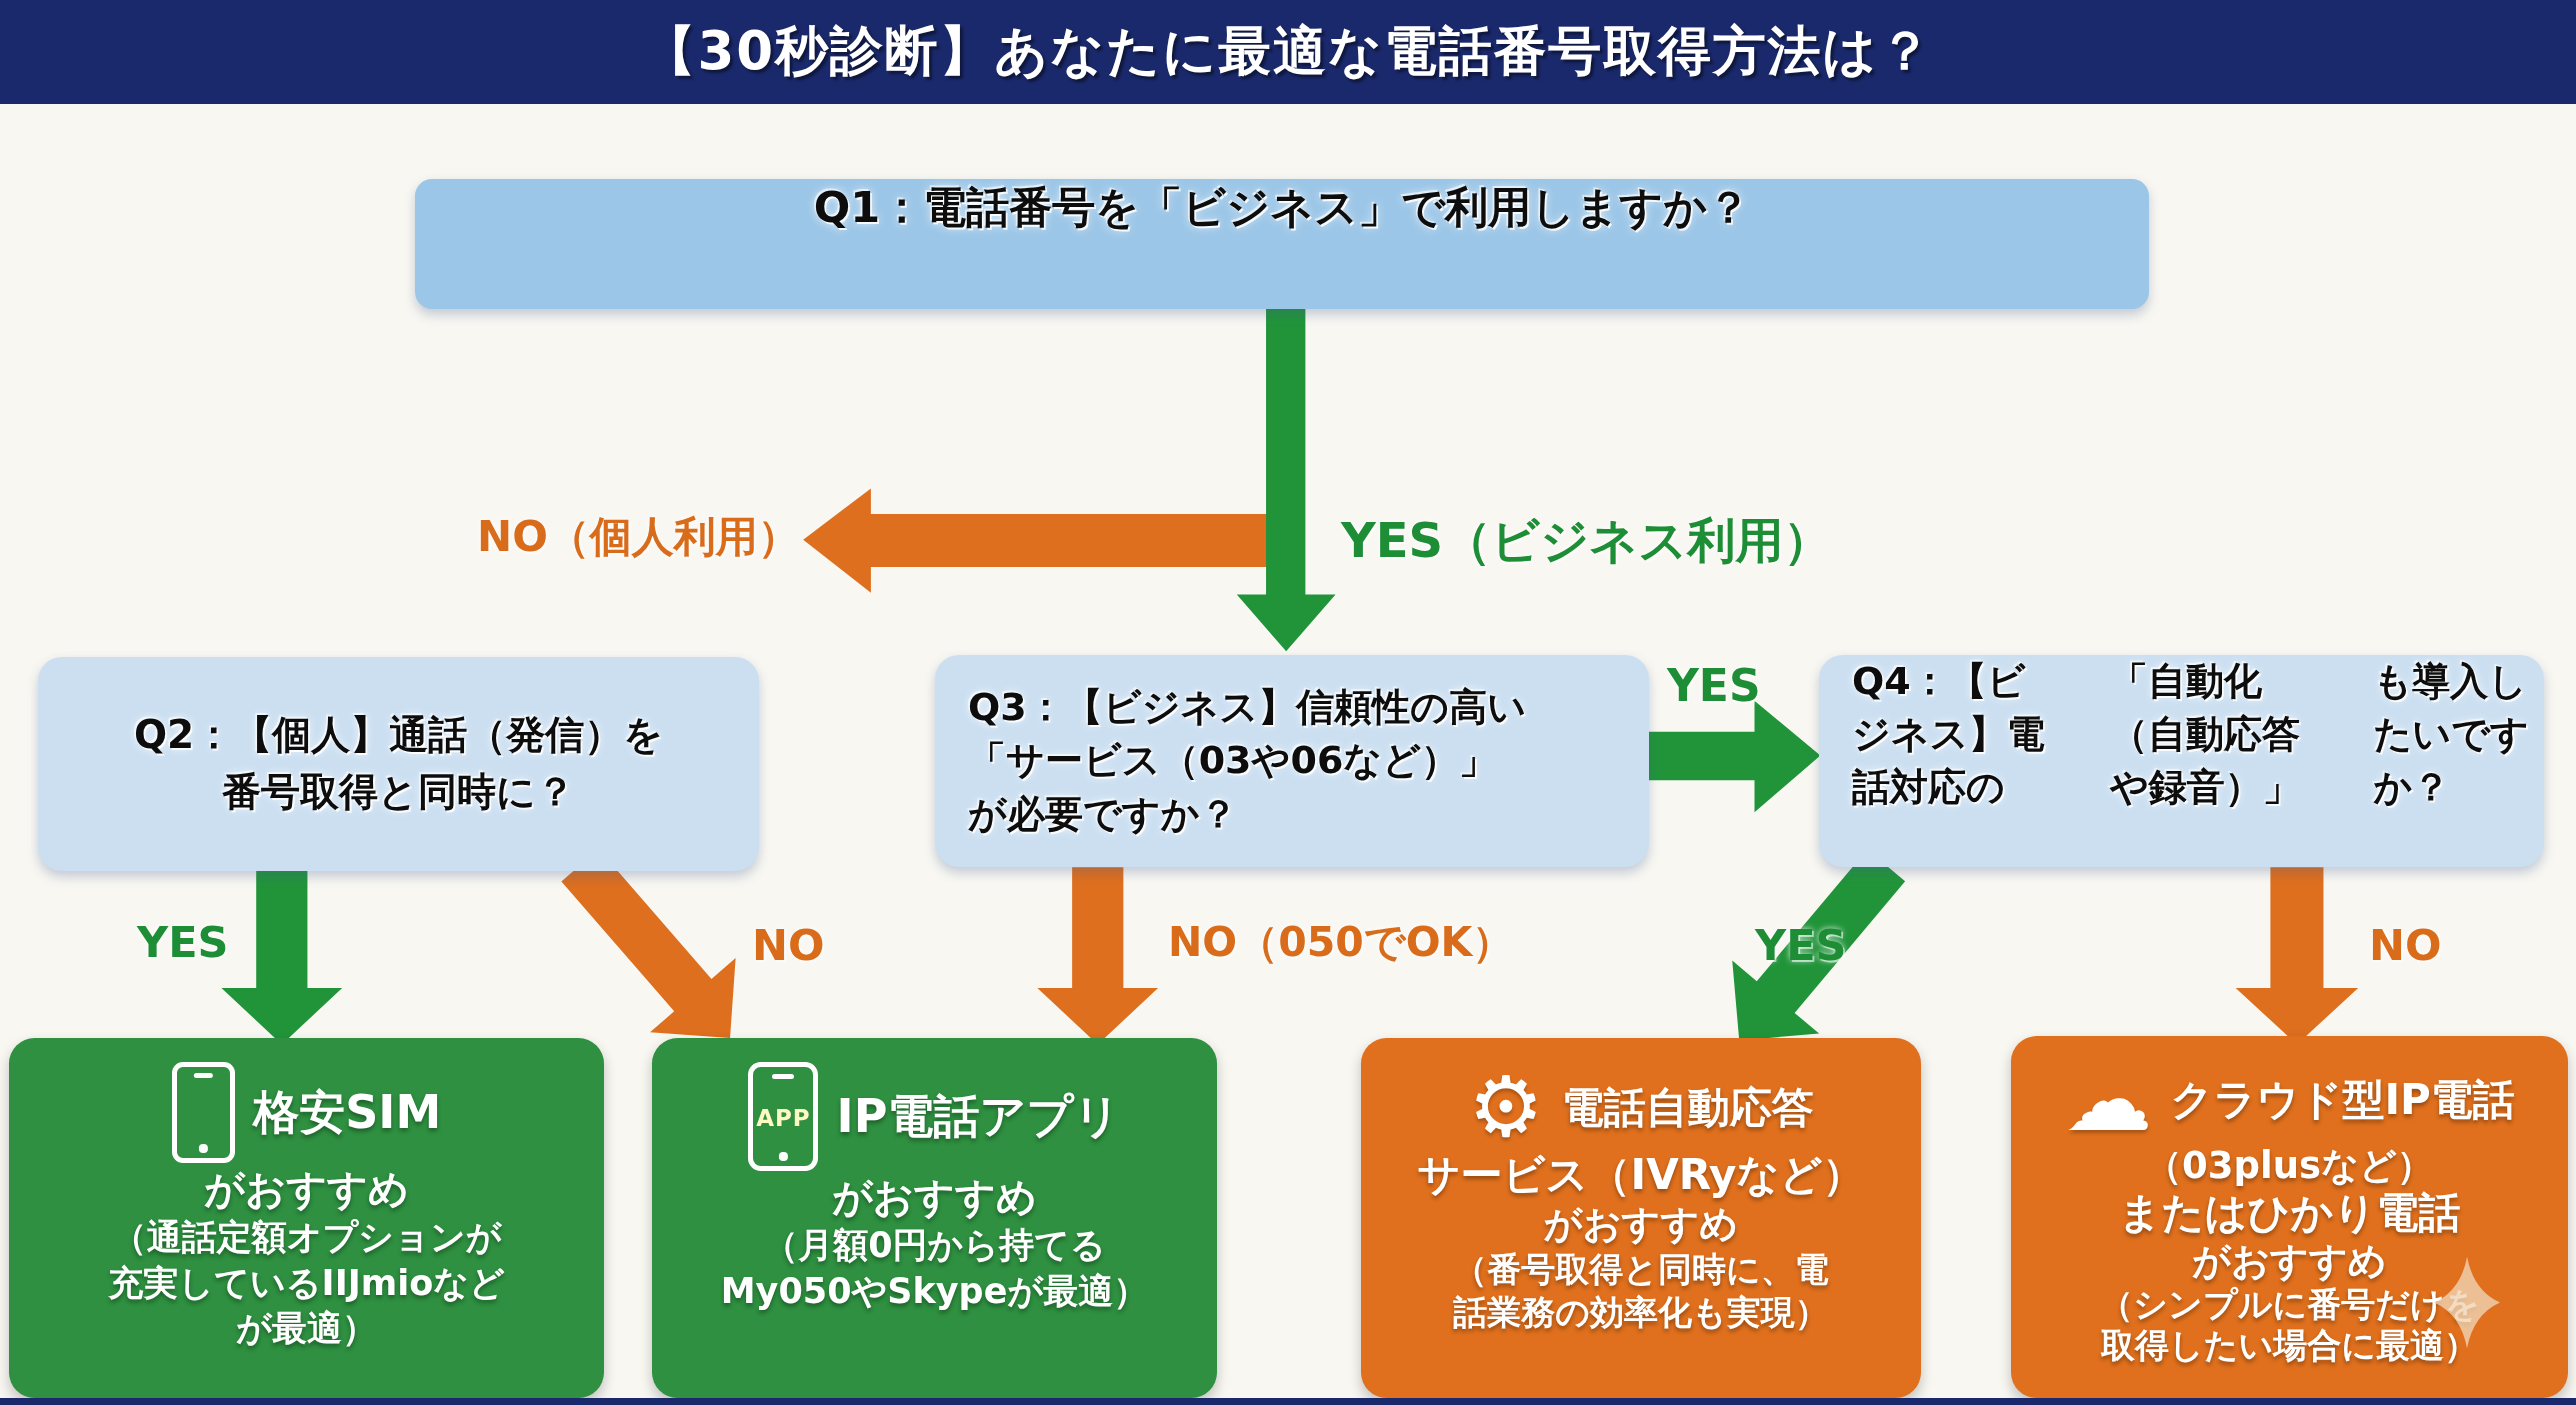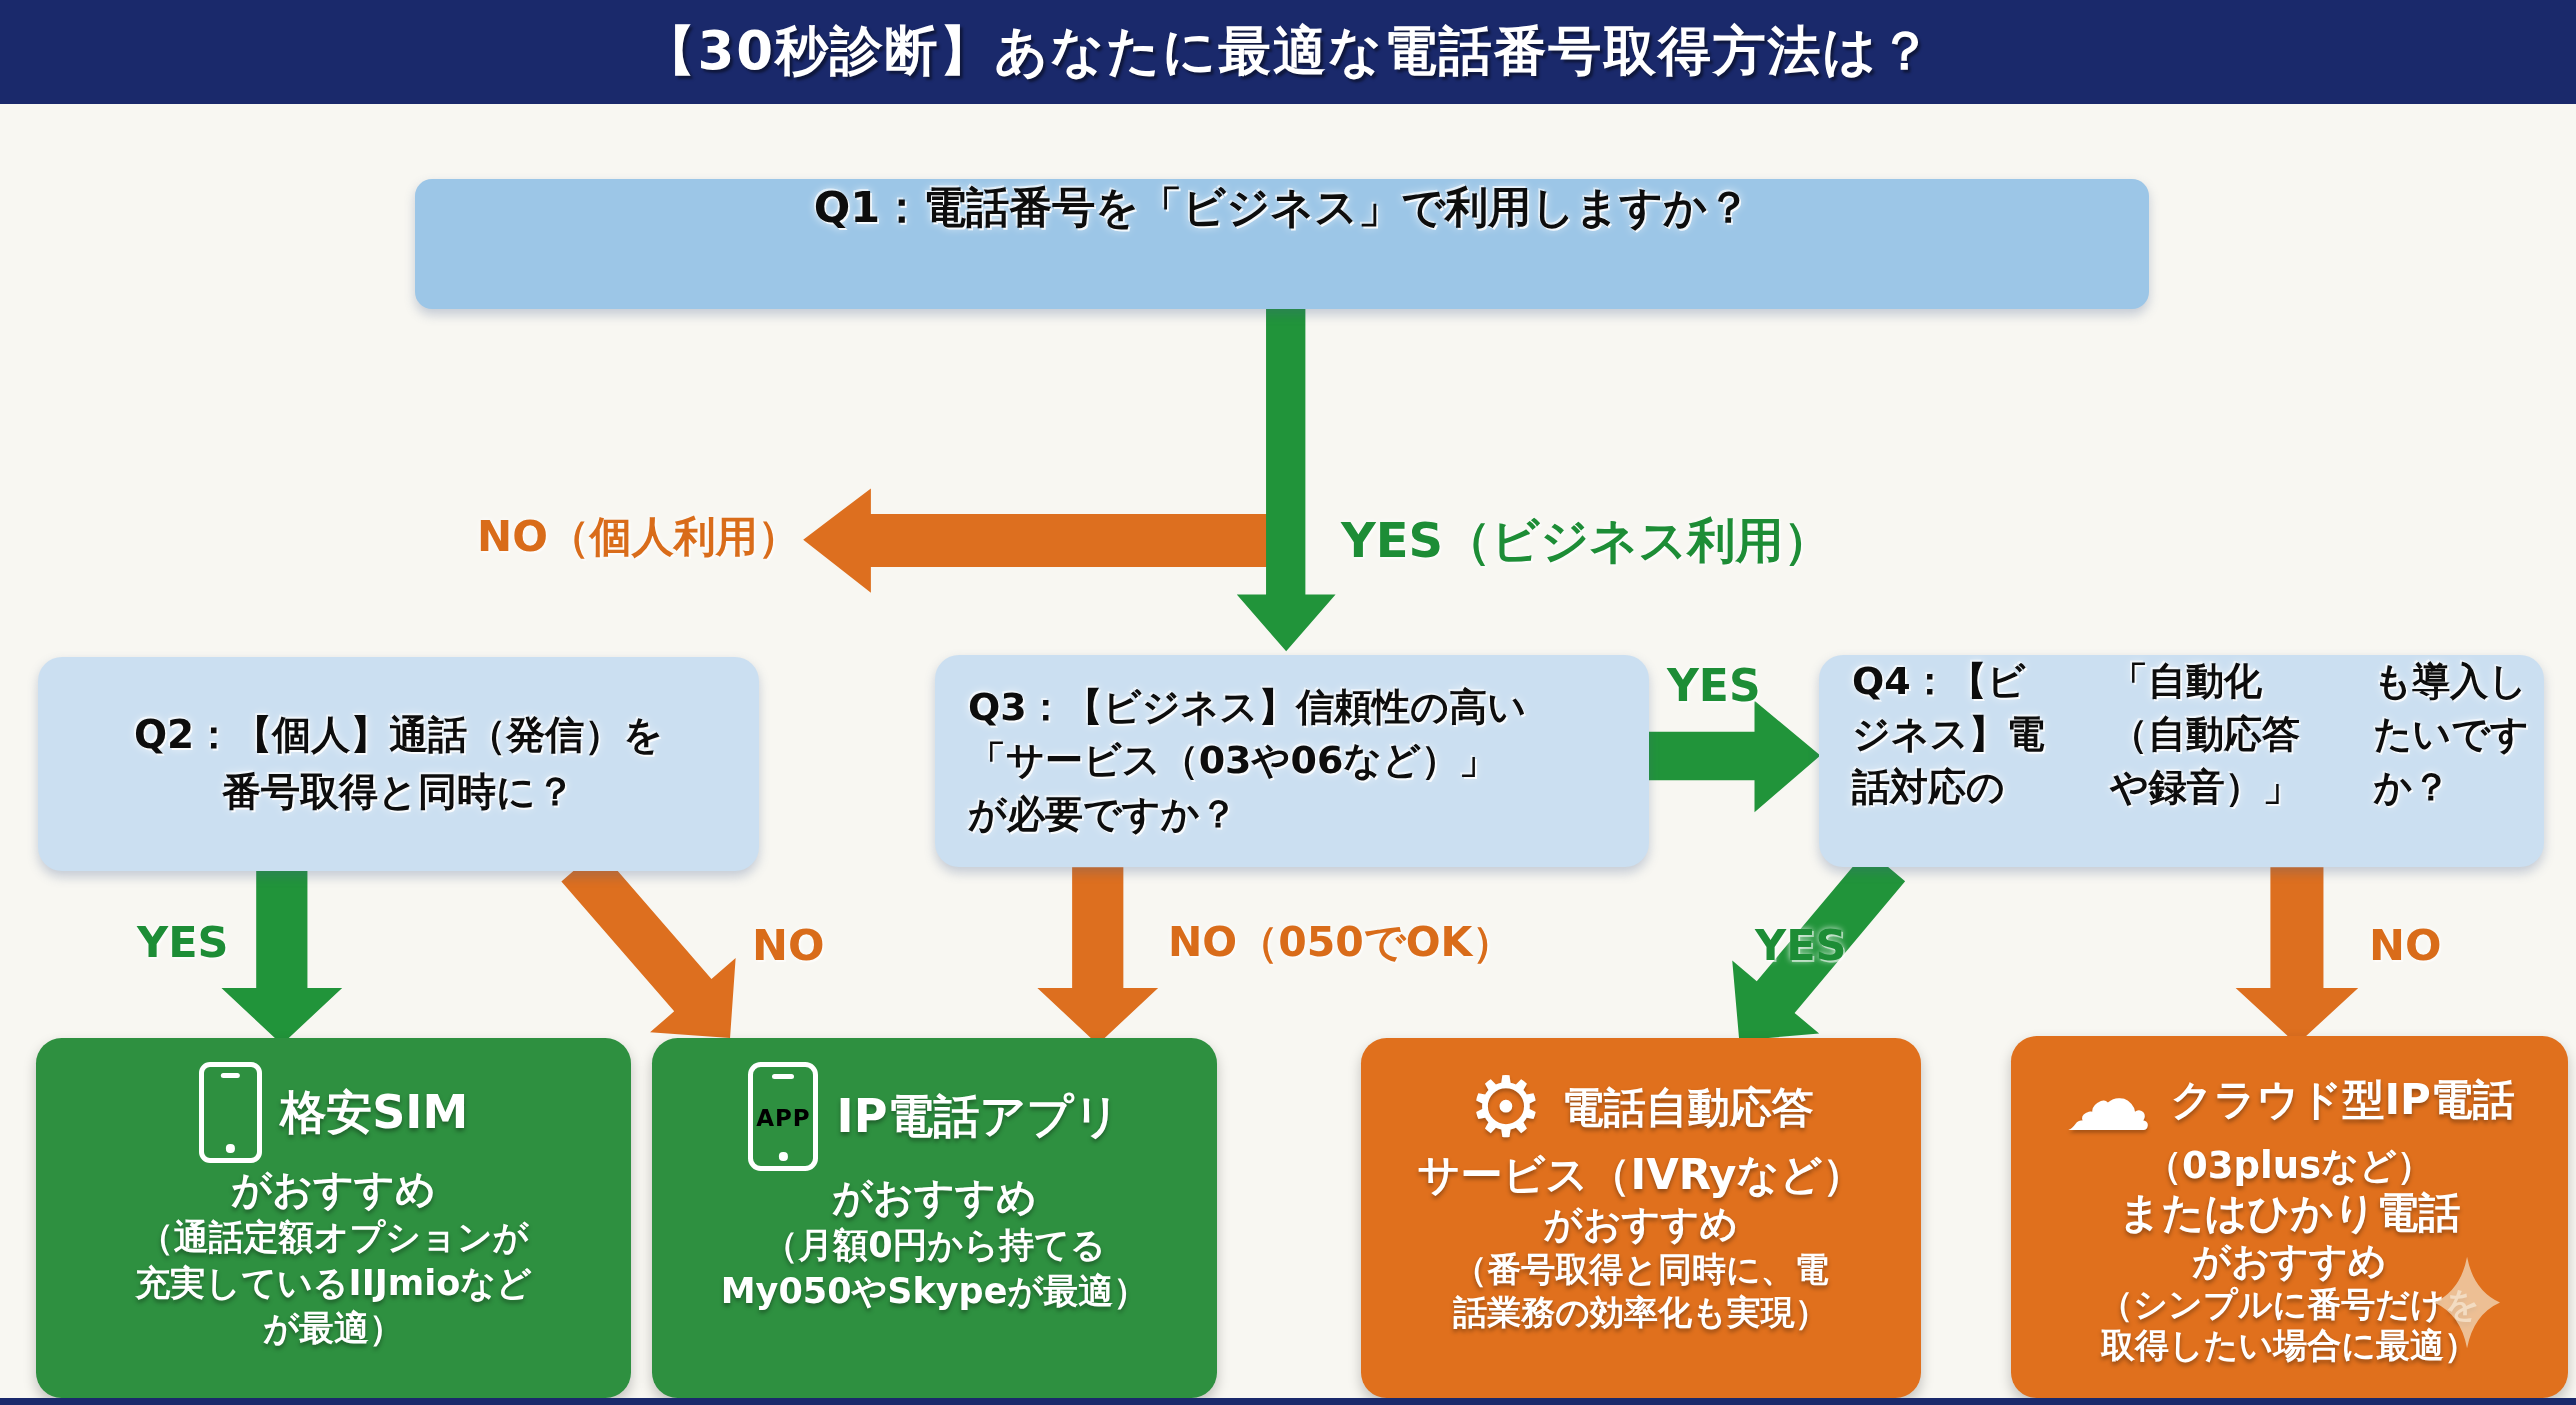--- a/index.html
+++ b/index.html
@@ -52,21 +52,21 @@
   .arr-green{fill:var(--c-green);}
   .arr-orange{fill:var(--c-orange);}
 
   
   .rbox{position:absolute;border-radius:25.6px;color:var(--c-white);font-weight:900;text-align:center;
     box-shadow:0 6.4px 12.8px rgba(0,0,0,.22);display:flex;flex-direction:column;align-items:center;
     padding-top:24px;box-sizing:border-box;}
   .rbox .t{text-shadow:0 2.7px 4.6px rgba(0,0,0,.35);}
   .rbox.green{background:var(--c-green_box);}
   .rbox.orange{background:var(--c-orange_box);}
-  #r1{left:9.1px;top:1038px;width:595px;height:360px;margin-left:27px;}
+  #r1{left:9.1px;top:1038px;width:595px;height:360px;}
   #r2{left:652px;top:1038px;width:565px;height:360px;}
   #r3{left:1361px;top:1038px;width:560px;height:360px;padding-top:27.4px;}
   #r4{left:2011px;top:1036px;width:557px;height:362px;padding-top:20px;}
   .titlerow{display:flex;align-items:center;justify-content:center;gap:18.3px;}
   .rtitle{font-size:46px;line-height:1.2;}
   #r3 .rtitle,#r4 .rtitle{font-size:42px;line-height:1.22;}
   .rsub{font-size:40px;line-height:1.3;}
   #r3 .rsub,#r4 .rsub{font-size:38px;line-height:1.25;}
   .rnote{font-size:35px;line-height:1.3;}
   #r3 .rnote,#r4 .rnote{font-size:34px;line-height:1.26;}
@@ -78,21 +78,21 @@
   .phone-icon::before{content:"";position:absolute;left:50%;top:6.4px;transform:translateX(-50%);
     width:18.3px;height:4.6px;background:#fff;border-radius:2.7px;}
   .phone-icon::after{content:"";position:absolute;left:50%;bottom:5.5px;transform:translateX(-50%);
     width:8.2px;height:8.2px;background:#fff;border-radius:50%;}
   .app-phone-icon{position:relative;width:60px;height:99px;border:5.5px solid #fff;border-radius:12.8px;flex:0 0 auto;}
   .app-phone-icon::before{content:"";position:absolute;left:50%;top:7.3px;transform:translateX(-50%);
     width:22px;height:4.6px;background:#fff;border-radius:2.7px;}
   .app-phone-icon::after{content:"";position:absolute;left:50%;bottom:5.5px;transform:translateX(-50%);
     width:8.2px;height:8.2px;background:#fff;border-radius:50%;}
   .app-label{position:absolute;left:50%;top:52%;transform:translate(-50%,-50%);
-    font-size:23px;font-weight:900;color:#000000;letter-spacing:0.9px;}
+    font-size:23px;font-weight:900;color:#fef9c3;letter-spacing:0.9px;}
   .glyph-icon{font-size:84px;line-height:1;color:#fff;flex:0 0 auto;text-shadow:0 2.7px 3.7px rgba(0,0,0,.25);}
   #r4 .glyph-icon{font-size:88px;}
 
   .sparkle{position:absolute;left:0;top:0;pointer-events:none;}
 </style>
 </head>
 <body>
 
 <div id="canvas">
 

